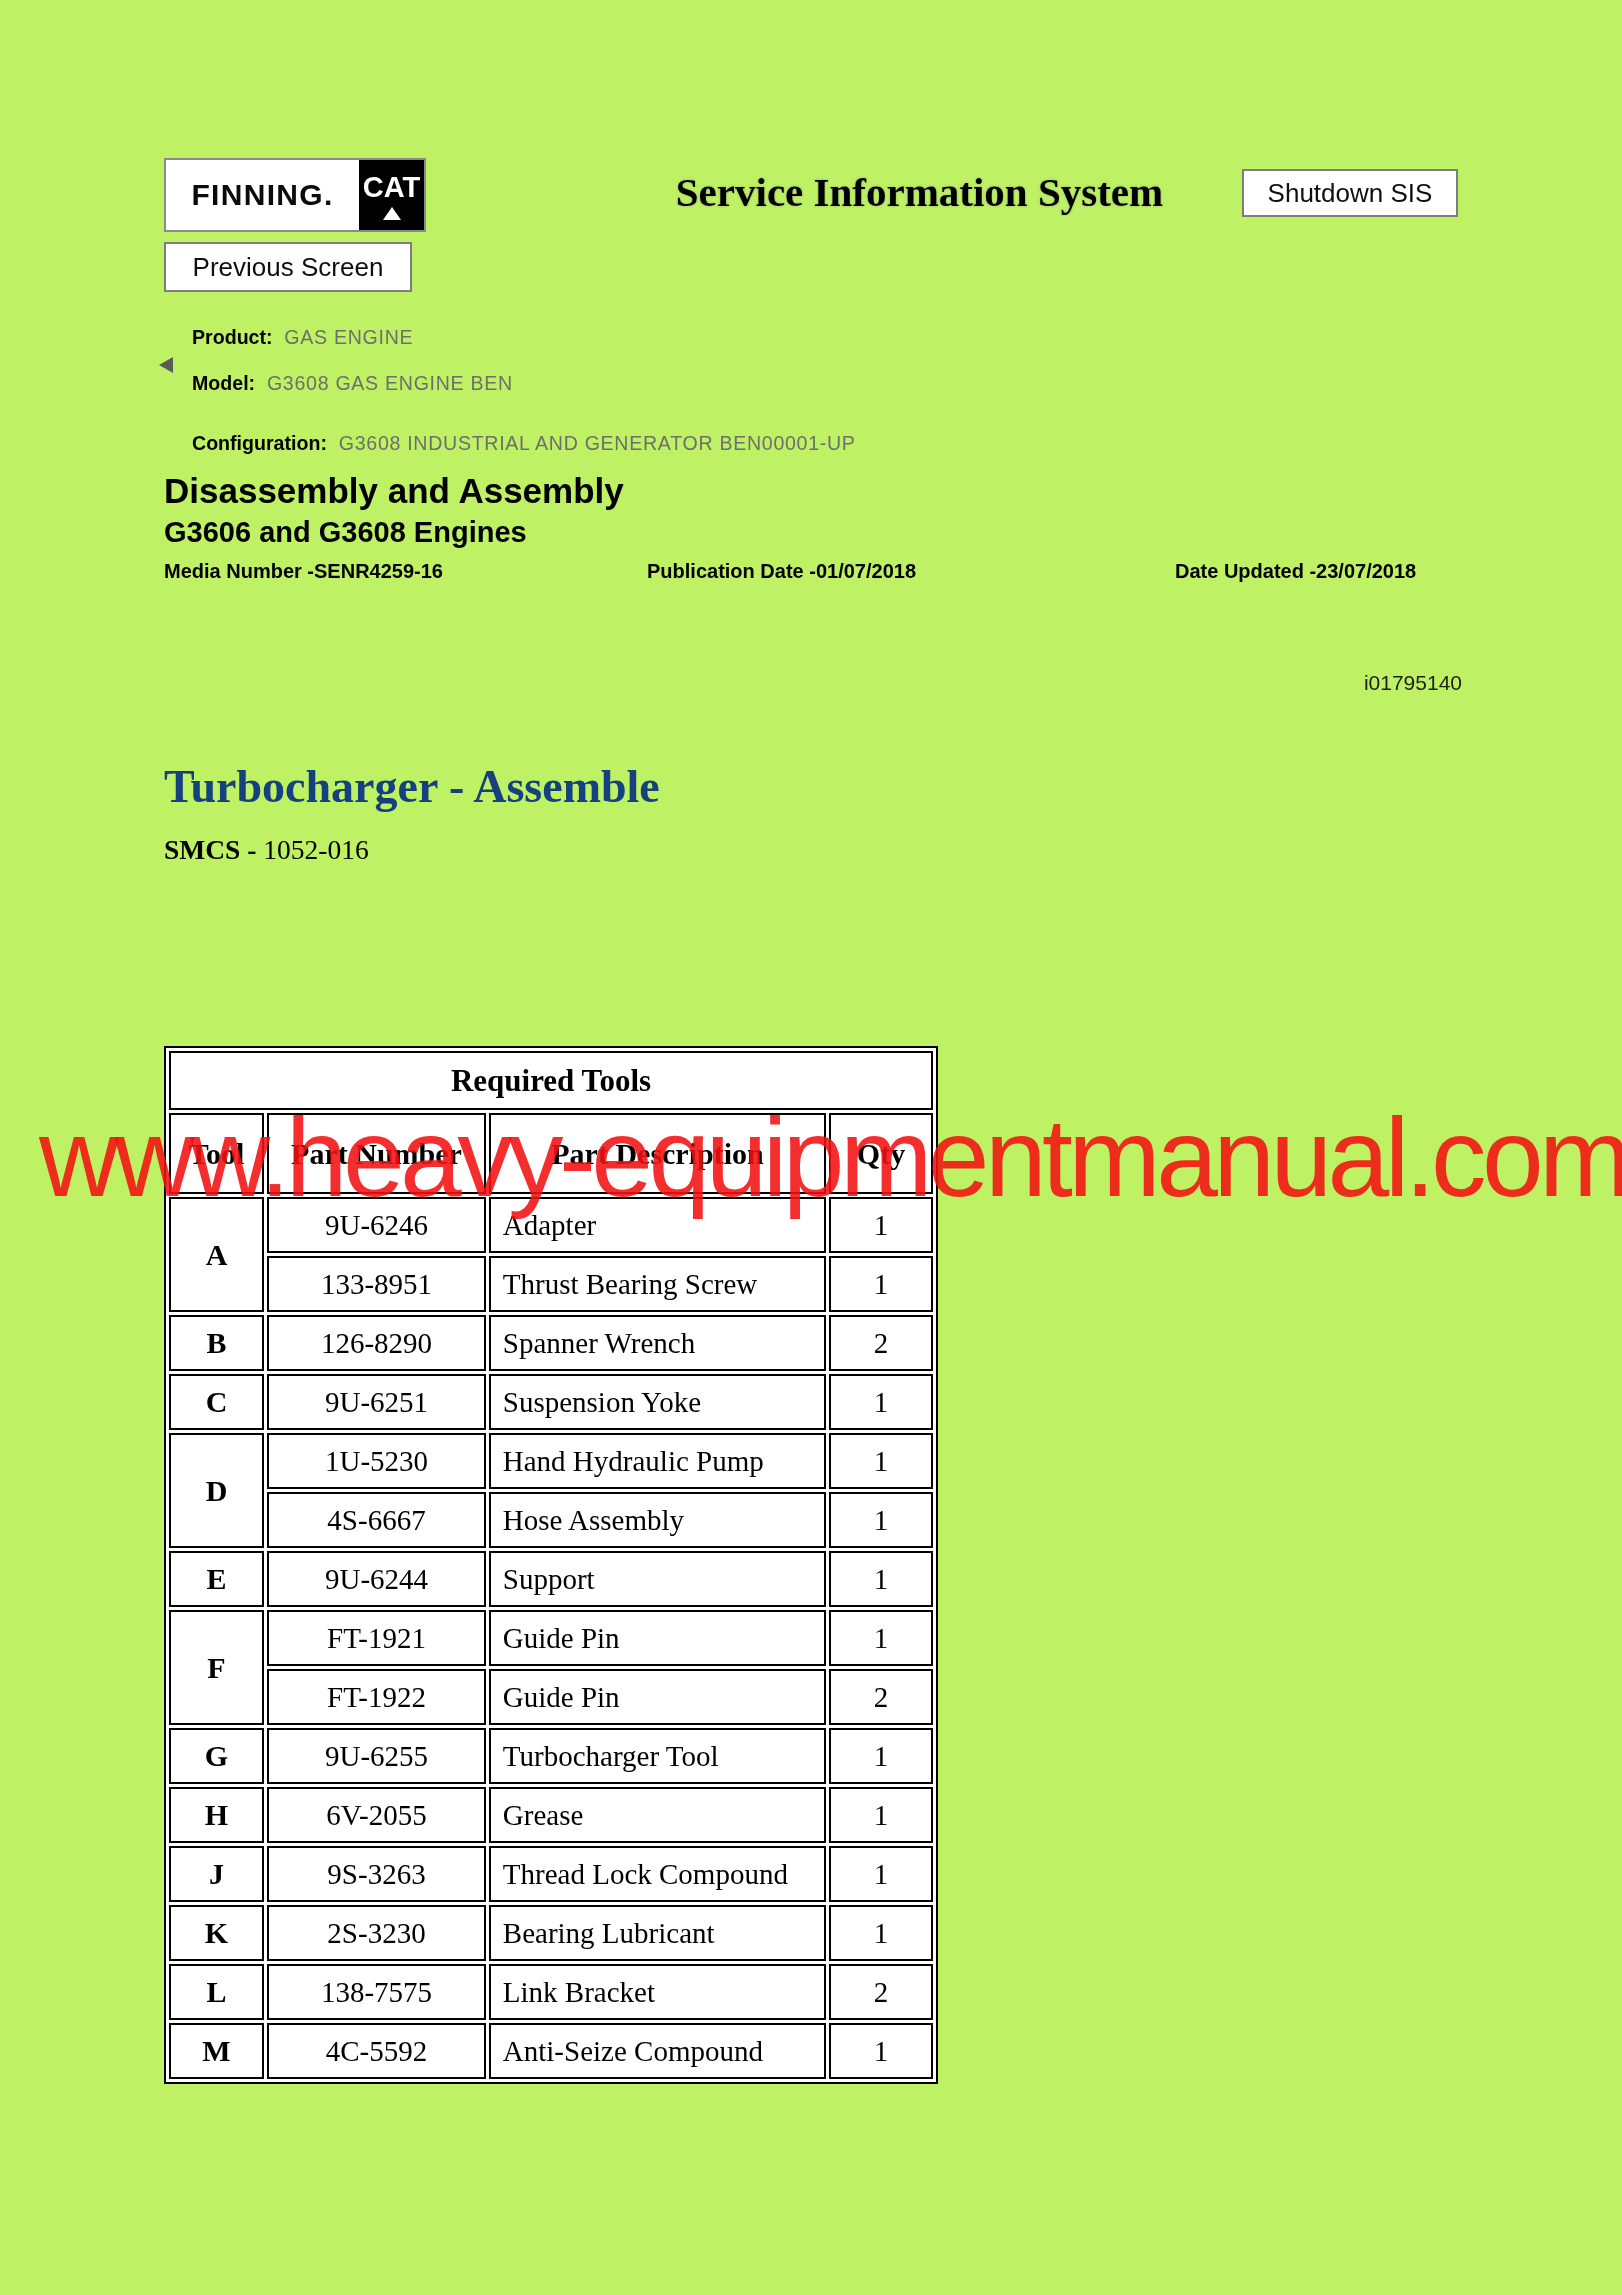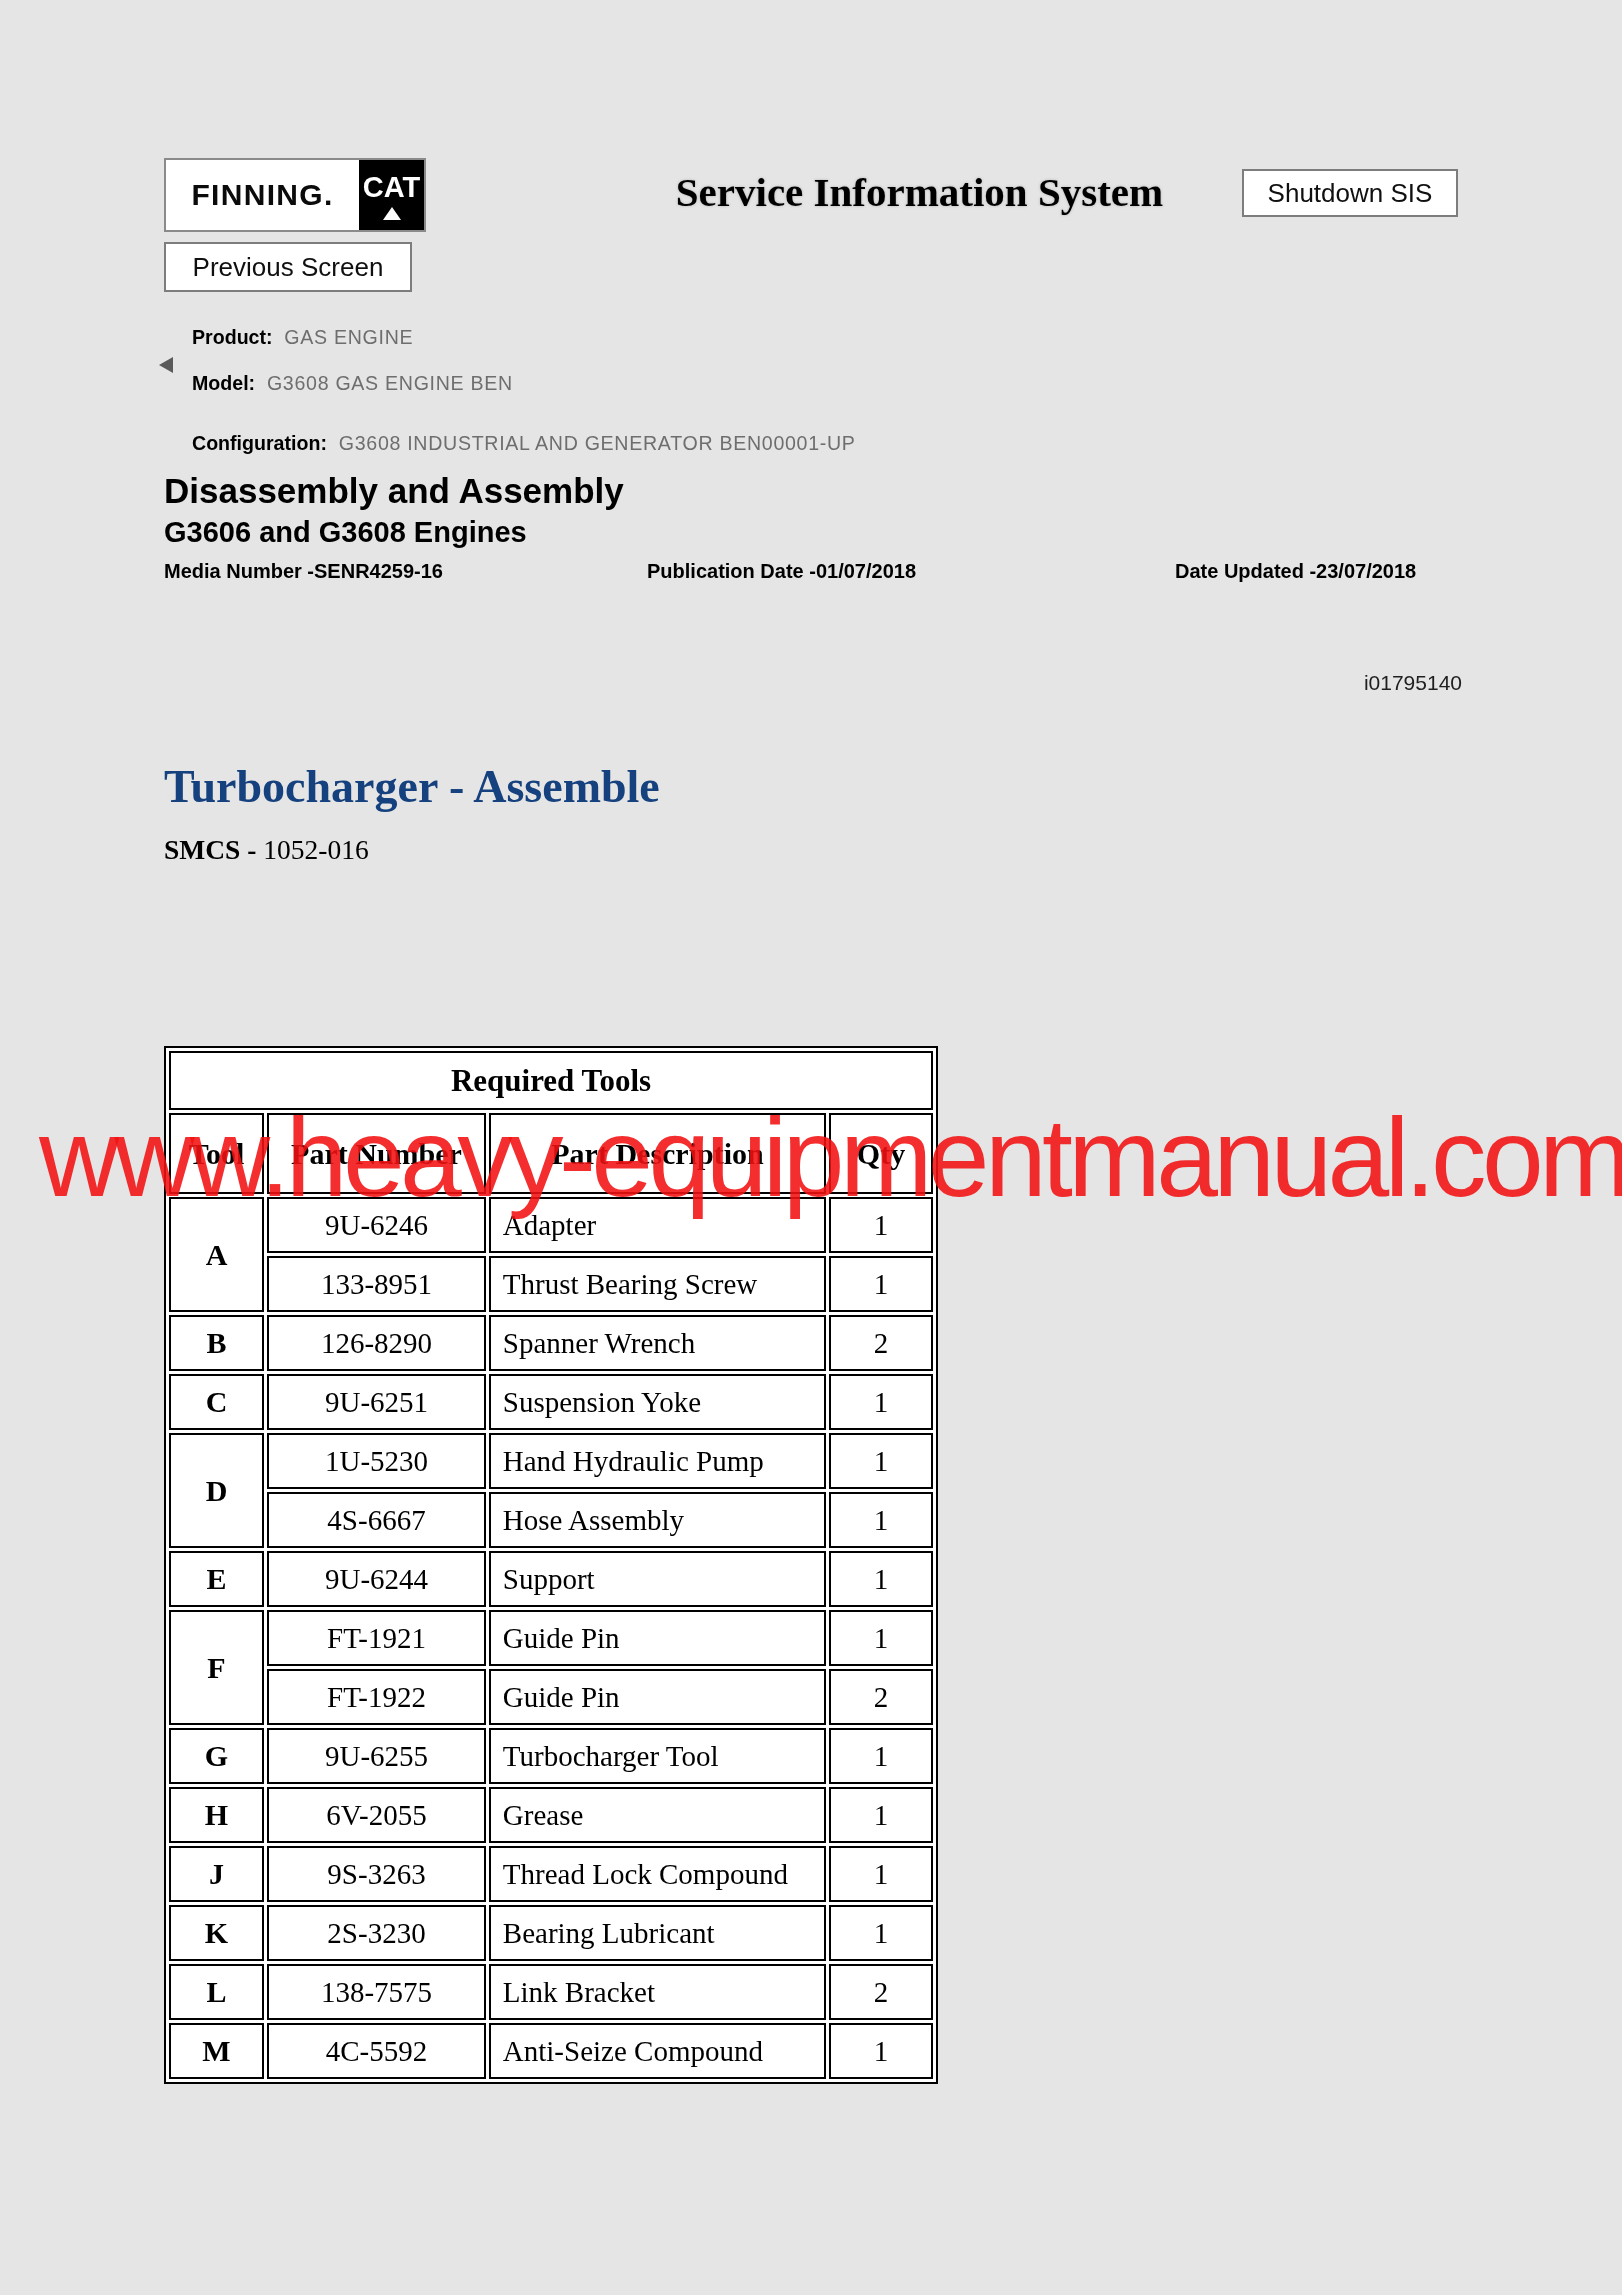--- a/index.html
+++ b/index.html
@@ -1,16 +1,16 @@
 <!DOCTYPE html>
 <html style="font-size:10.5px"><head>
 <meta charset="utf-8">
 <style>
   html,body{margin:0;padding:0;background:#fff;}
-  #page{position:relative;width:1623px;height:2295px;background:#e5e5e5;
+  #page{position:relative;width:1623px;height:2295px;background:#bef264;
         font-family:"Liberation Sans",sans-serif;overflow:hidden;}
 
   
   .logo-box{position:absolute;left:164px;top:158px;width:262px;height:74px;
             border:2px solid #8a8a8a;background:#fff;box-sizing:border-box;display:flex;}
   .logo-finning{flex:1;display:flex;align-items:center;justify-content:center;
             font-weight:bold;font-size:30px;letter-spacing:1.3px;color:#0b0b0b;}
   .logo-cat{width:65px;background:#000;color:#fff;position:relative;display:flex;
             align-items:flex-start;justify-content:center;font-weight:bold;font-size:29px;
             padding-top:10.5px;box-sizing:border-box;}

